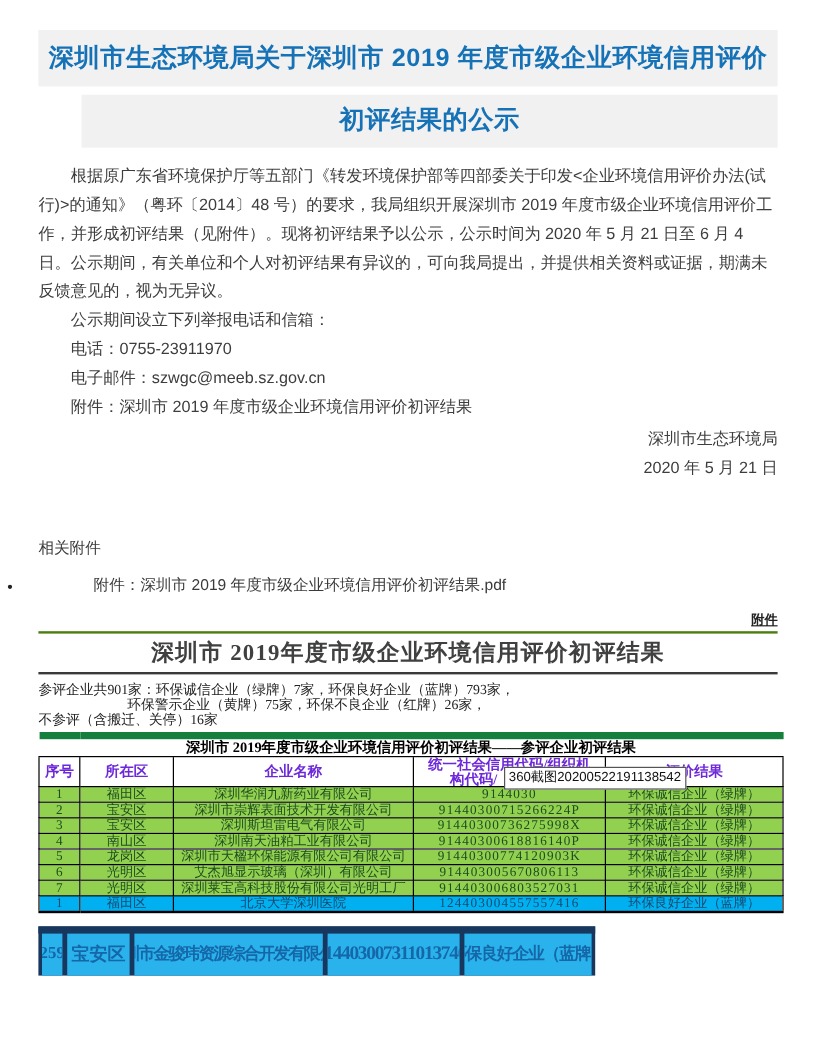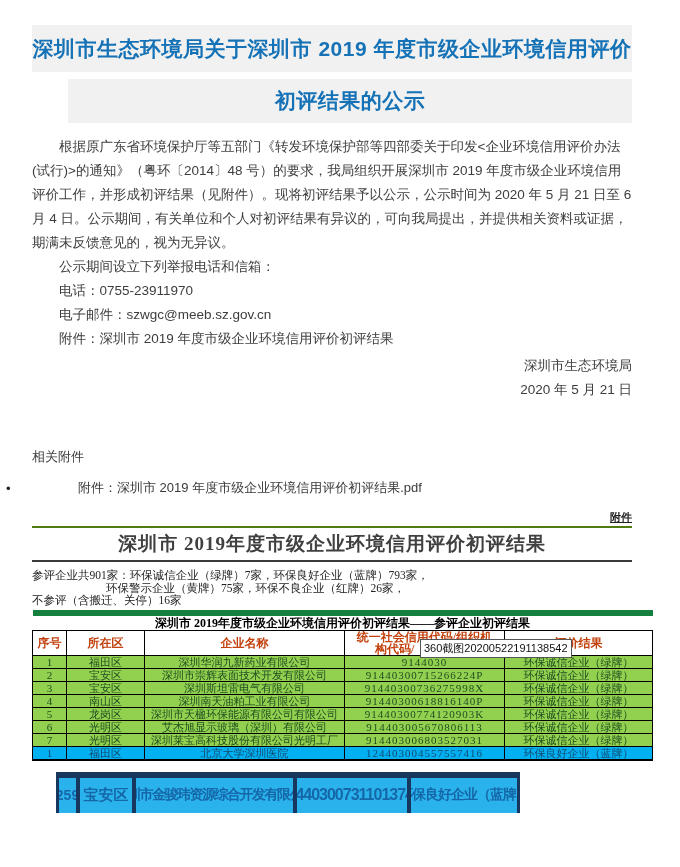--- a/index.html
+++ b/index.html
@@ -4,21 +4,21 @@
 <style>
   * { box-sizing: border-box; margin: 0; padding: 0; }
   html,body { background:#fff; }
   .page {
     position: relative;
     width: 680px; height: 867px;
     background: #fff;
     overflow: hidden;
     font-family: "Liberation Sans", sans-serif;
   }
-  .content { padding: 25px 48px 0 32px; }
+  .content { padding: 25px 32px 0 32px; }
 
   
   .title-bar {
     background: #f1f1f1;
     color: #1672b6;
     font-weight: bold;
     font-size: 21px;
     text-align: center;
     letter-spacing: 0.5px;
   }
@@ -82,21 +82,21 @@
     font-family: "Liberation Serif", serif;
   }
   table.results td, table.results th { border: 1px solid #000; padding: 0; text-align: center; overflow: hidden; white-space: nowrap; }
   tr.caption-row td {
     border-top: 6px solid #15803d;
     border-left: none; border-right: none;
     font-weight: bold; font-size: 12px;
     height: 15px; line-height: 14px;
     color: #000;
   }
-  tr.header-row th { height: 25px; font-size: 12px; line-height: 12px; font-weight: bold; color: #c2410c; vertical-align: middle; }
+  tr.header-row th { height: 25px; font-size: 12px; line-height: 12px; font-weight: bold; color: #6d28d9; vertical-align: middle; }
   th.seq-th { padding: 0 10px; white-space: normal; }
   .hdr-line2 { text-align: left; padding-left: 30px; }
   tr.data-row td { height: 12px; line-height: 12px; }
   tr.green td { background: #92d050; color: #1e4d1e; }
   tr.blue td { background: #00b0f0; color: #134a70; }
   tr.last td { border-bottom: 2px solid #000; }
   td.code { letter-spacing: 1px; }
   td.first-code { text-align: left; padding-left: 11px; }
 
   
@@ -116,22 +116,21 @@
 
   
   .zoom-row {
     margin-top: 11px;
     width: 464px;
     background: #17375e;
     border-top: 6px solid #17375e;
     padding: 0 3px;
     display: flex;
     gap: 4px;
-    font-family: Liberation Sans, sans-serif;
-    margin-left: 24px;
+    font-family: Liberation Serif, serif;
   }
   .zoom-cell {
     background: #2ab2ec;
     height: 35px;
     display: flex; align-items: center; justify-content: center;
     color: #1567a8; font-weight: bold;
     overflow: hidden; white-space: nowrap;
   }
   .zc-no { width: 17px; font-size: 14px; }
   .zc-district { width: 52px; font-size: 15px; }

